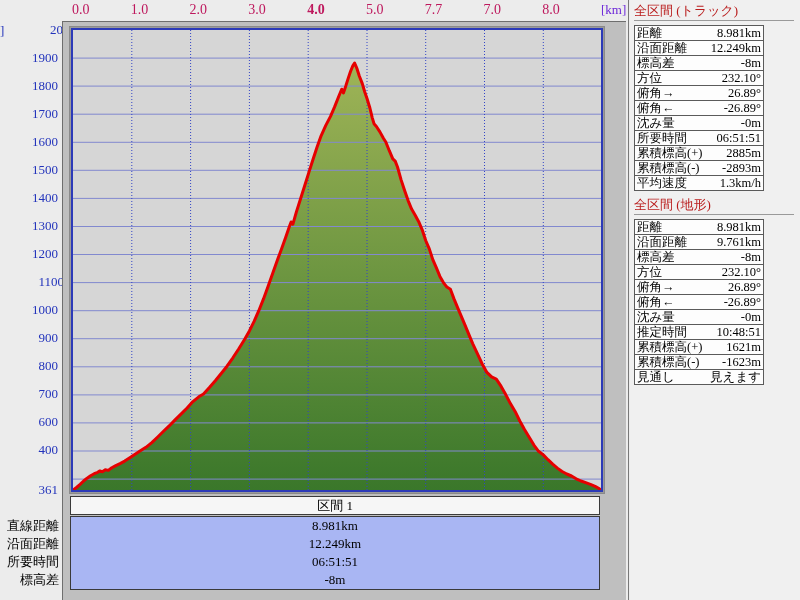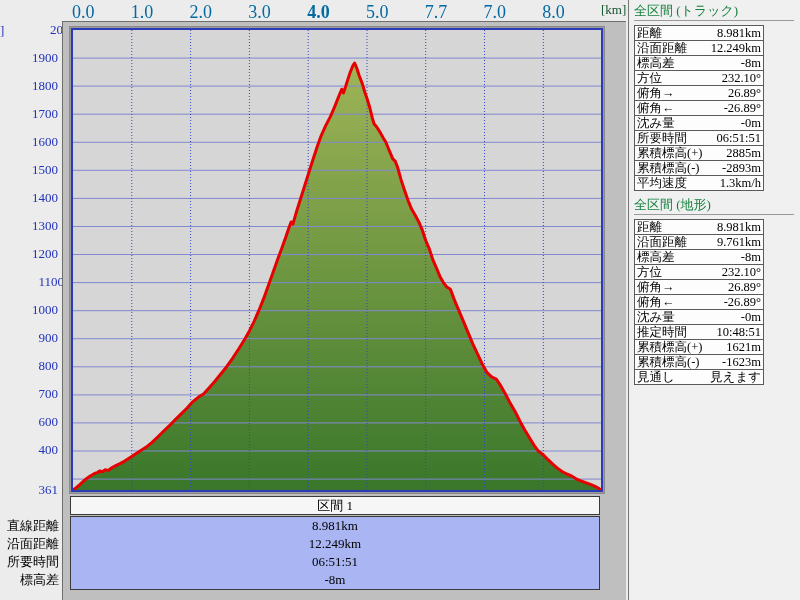--- a/index.html
+++ b/index.html
@@ -9,35 +9,35 @@
   
   .chart-container{position:absolute;left:62px;top:21px;width:564px;height:579px;
        background:#bfbfbf;border-top:1px solid #6e6e6e;border-left:1px solid #6e6e6e;box-sizing:border-box;}
   
   .plot-outer{position:absolute;left:69px;top:26px;width:534px;height:466px;
        border:1px solid #8a8a8a;box-sizing:content-box;background:#9a9a9a;}
   .plot-inner{position:absolute;left:1px;top:1px;width:528px;height:460px;
        border:2px solid #2c3ab8;background:#d6d6d6;}
   .plot-inner svg{display:block;}
   
-  .xtick{position:absolute;top:2px;height:16px;font-size:18px;color:#0369a1;white-space:nowrap;}
-  .x-unit{position:absolute;top:2px;left:601px;font-size:13px;color:#14532d;}
+  .xtick{position:absolute;top:2px;height:16px;font-size:14px;color:#be185d;white-space:nowrap;}
+  .x-unit{position:absolute;top:2px;left:601px;font-size:13px;color:#6d28d9;}
   .ytick{position:absolute;width:56px;text-align:right;font-size:13px;color:#2233bb;height:15px;line-height:15px;}
   .y-unit-clip{position:absolute;left:0;top:23px;font-size:13px;color:#2233bb;}
   
   .section-header{position:absolute;left:70px;top:496px;width:528px;height:17px;
        background:#f6f6f6;border:1px solid #3a3a3a;text-align:center;font-size:13px;line-height:17px;box-sizing:content-box;}
   .section-table{position:absolute;left:70px;top:516px;width:528px;height:72px;
        background:#a9b6f3;border:1px solid #3a3a3a;box-sizing:content-box;}
   .section-row{height:18px;line-height:18px;text-align:center;font-size:13px;}
   .side-label{position:absolute;left:0;width:59px;text-align:right;font-size:13px;height:18px;line-height:18px;}
   
   .right-divider{position:absolute;left:628px;top:0;width:1px;height:600px;background:#787878;}
   .right-panel{position:absolute;left:630px;top:0;width:170px;height:600px;background:#f0f0f0;}
-  .stat-section-title{position:absolute;left:4px;width:160px;height:16px;font-size:13px;color:#15803d;
+  .stat-section-title{position:absolute;left:4px;width:160px;height:16px;font-size:13px;color:#b91c1c;
        border-bottom:1px solid #9a9a9a;padding-bottom:2px;white-space:nowrap;}
   .stat-table{position:absolute;left:4px;width:130px;border:1px solid #5a5a5a;background:#fdfdfd;box-sizing:border-box;}
   .stat-row{display:flex;justify-content:space-between;height:14px;line-height:14px;
        border-bottom:1px solid #5a5a5a;font-size:12.5px;padding:0 2px;white-space:nowrap;}
   .stat-row:last-child{border-bottom:none;}
   .stat-label{text-align:left;}
   .stat-value{text-align:right;}
 </style>
 </head>
 <body>

